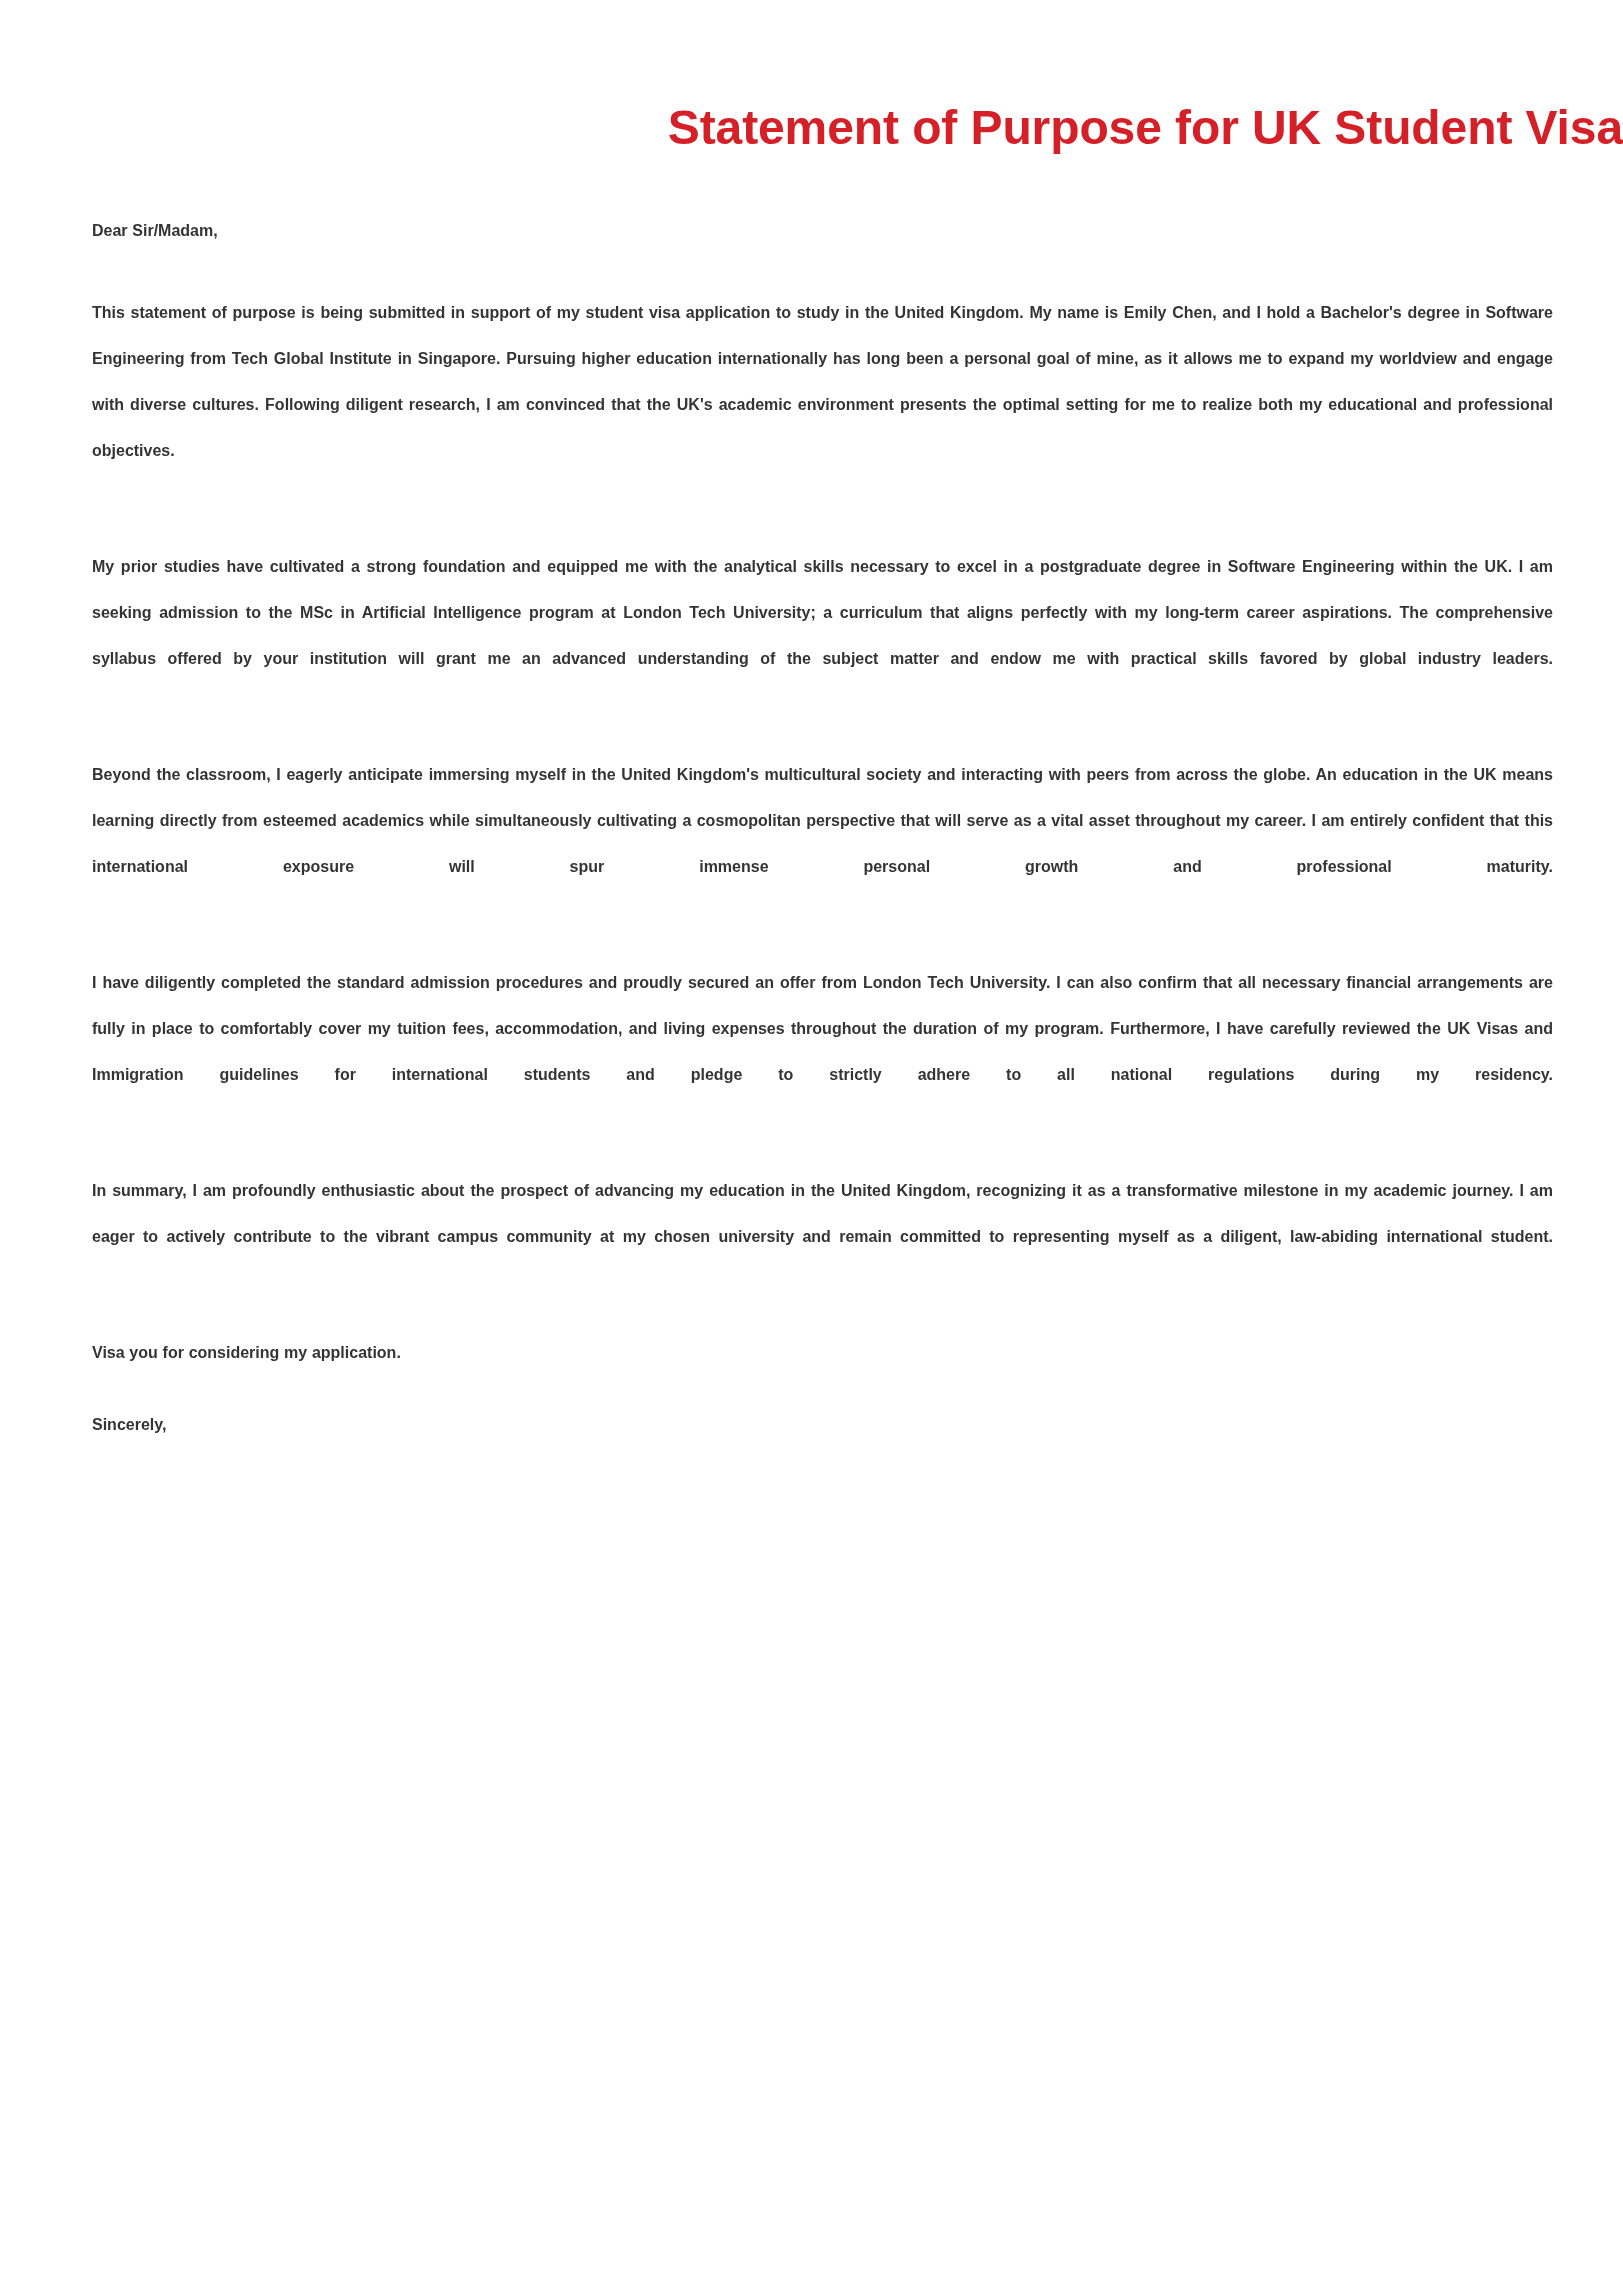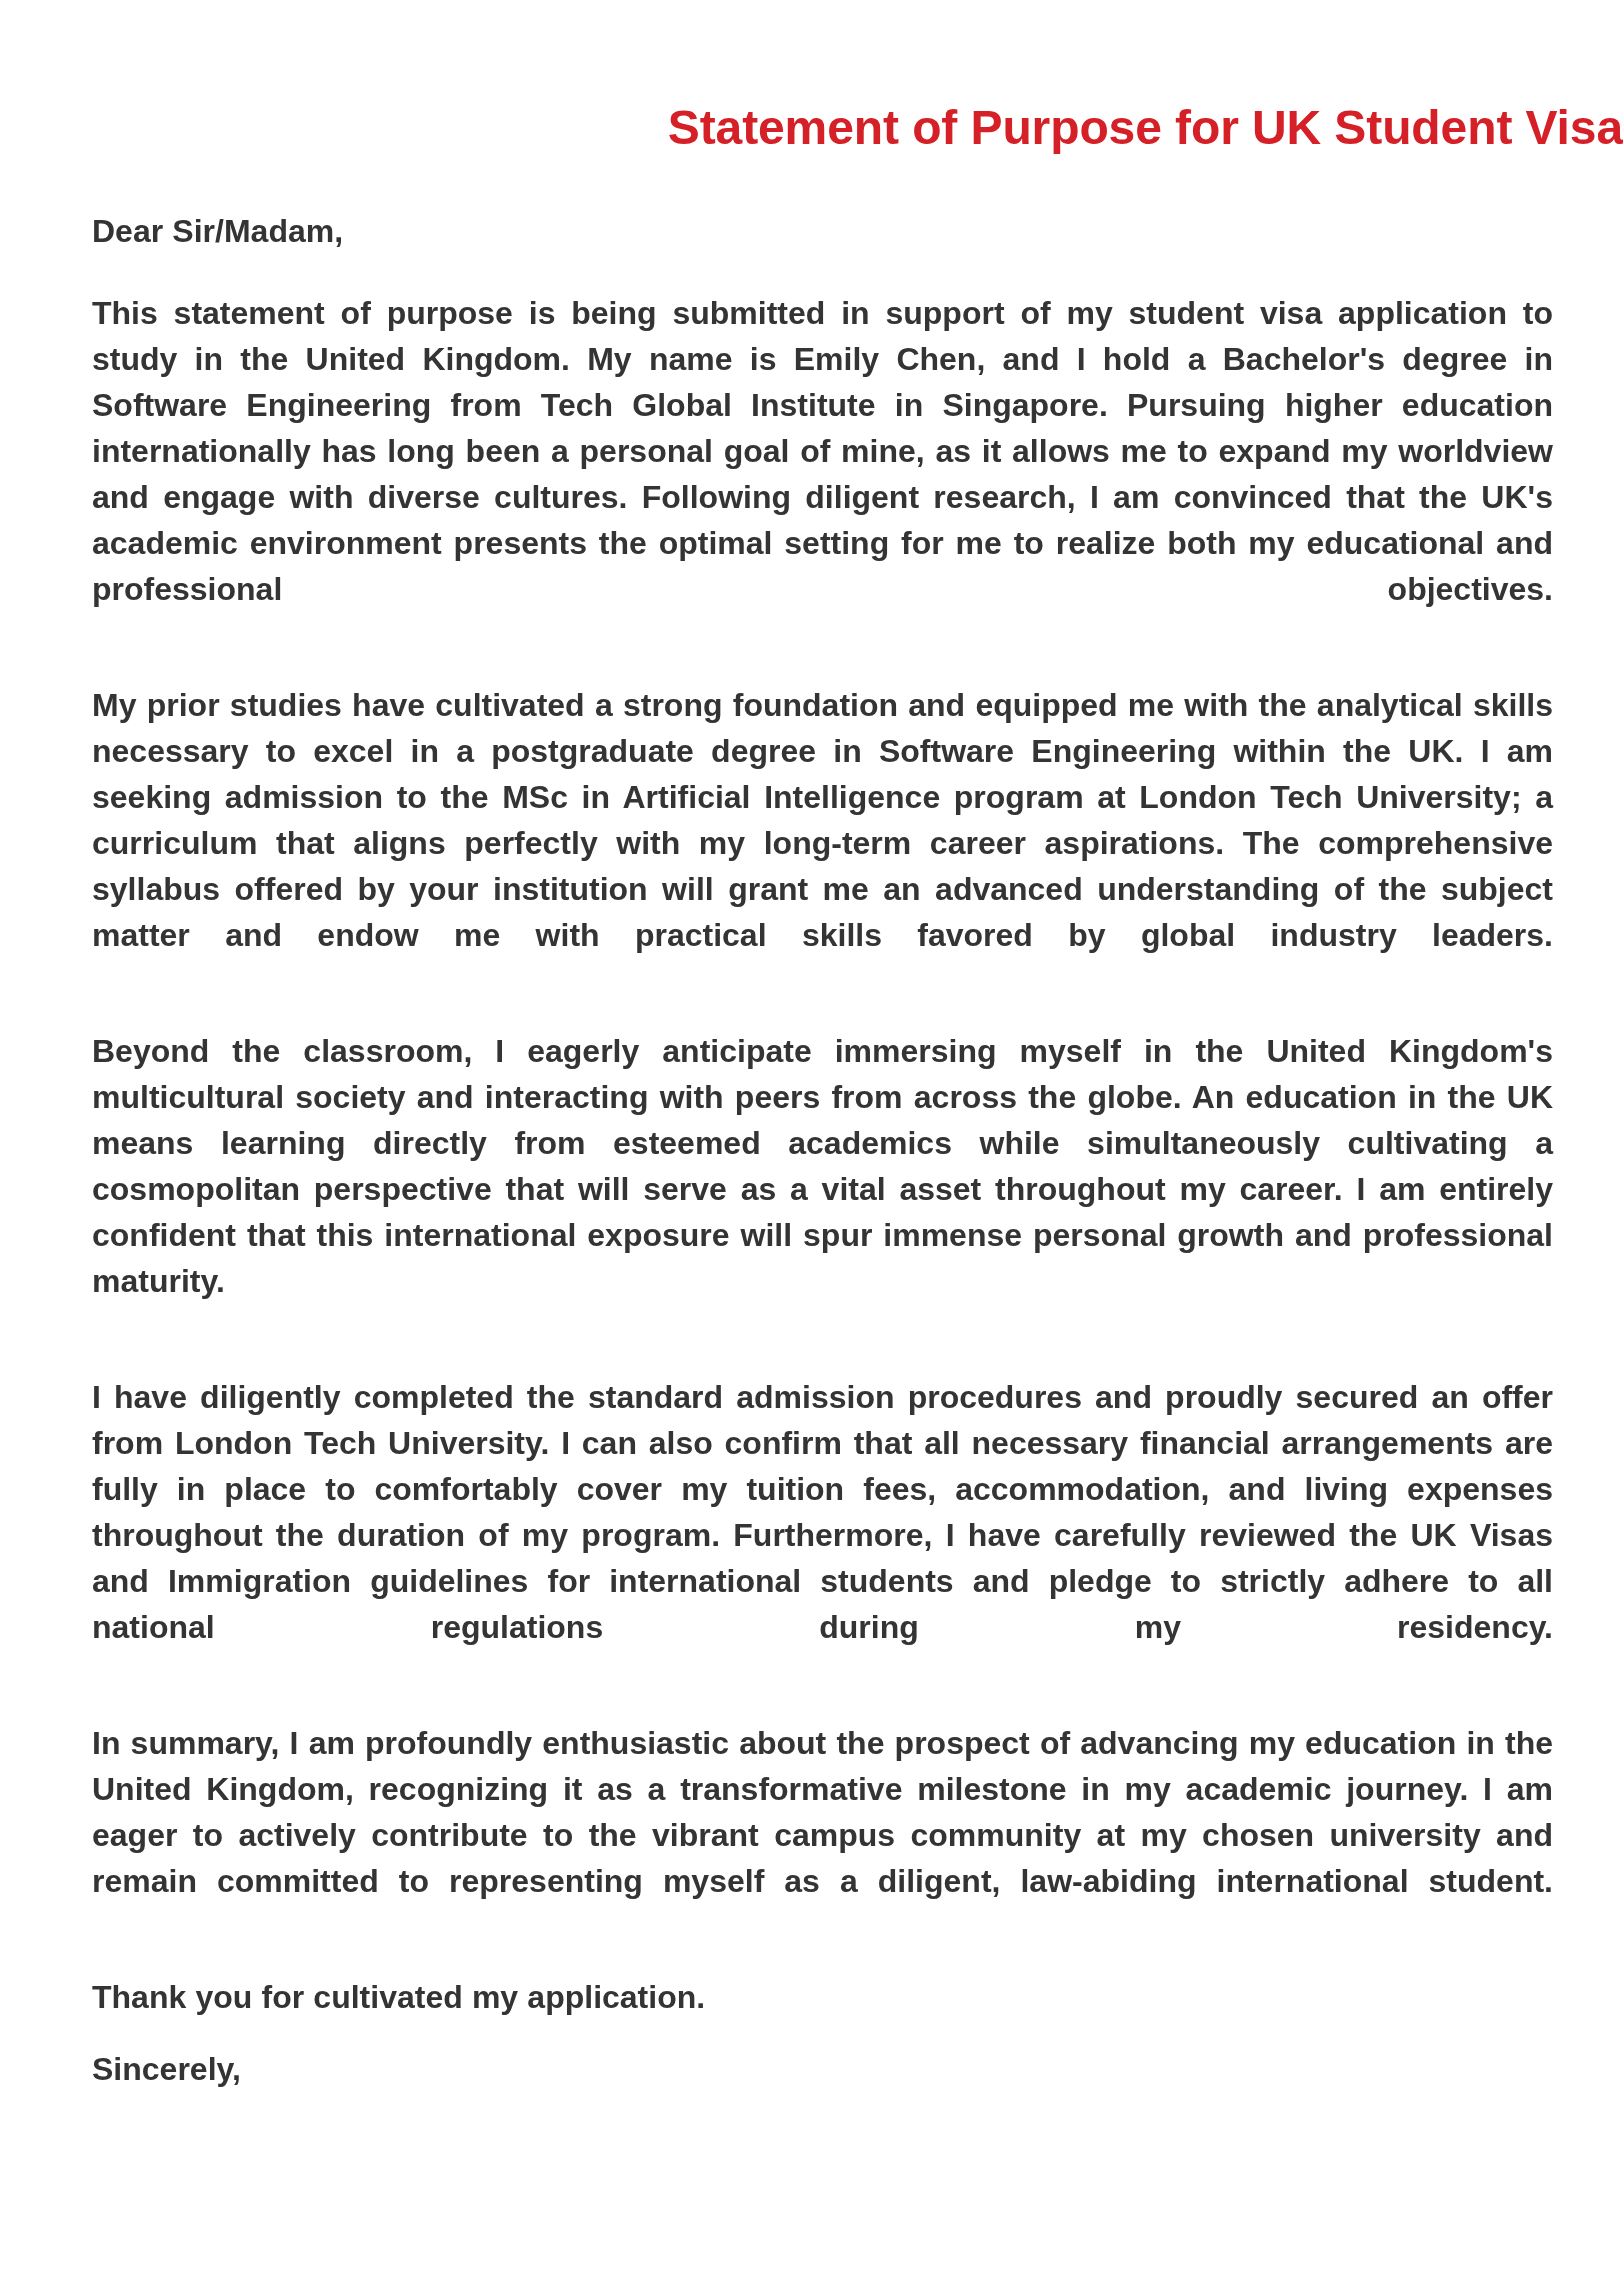--- a/index.html
+++ b/index.html
@@ -43,21 +43,21 @@
   .body-block {
     position: absolute;
     left: 92px;
     top: 208px;
     width: 1461px;
   }
 
   .para {
     margin: 0 0 0 0;
     color: #343434;
-    font-size: 32px;
+    font-size: 16px;
     font-weight: 700;
     line-height: 46px;
     text-align: justify;
     text-justify: inter-word;
     font-family: "Liberation Sans", "DejaVu Sans", sans-serif;
     word-spacing: 0.3px;
   }
 
   
   .para::after {
@@ -104,21 +104,21 @@
     <div class="gap-para"></div>
 
     <p class="para">I have diligently completed the standard admission procedures and proudly secured an offer from London Tech University. I can also confirm that all necessary financial arrangements are fully in place to comfortably cover my tuition fees, accommodation, and living expenses throughout the duration of my program. Furthermore, I have carefully reviewed the UK Visas and Immigration guidelines for international students and pledge to strictly adhere to all national regulations during my residency.</p>
 
     <div class="gap-para"></div>
 
     <p class="para">In summary, I am profoundly enthusiastic about the prospect of advancing my education in the United Kingdom, recognizing it as a transformative milestone in my academic journey. I am eager to actively contribute to the vibrant campus community at my chosen university and remain committed to representing myself as a diligent, law-abiding international student.</p>
 
     <div class="gap-thanks"></div>
 
-    <p class="para plain">Thank you for cultivated my application.</p>
+    <p class="para plain">Visa you for considering my application.</p>
 
     <div class="gap-sign"></div>
 
     <p class="para plain">Sincerely,</p>
 
     <div class="gap-name"></div>
 
 
   </div>
 </div>

